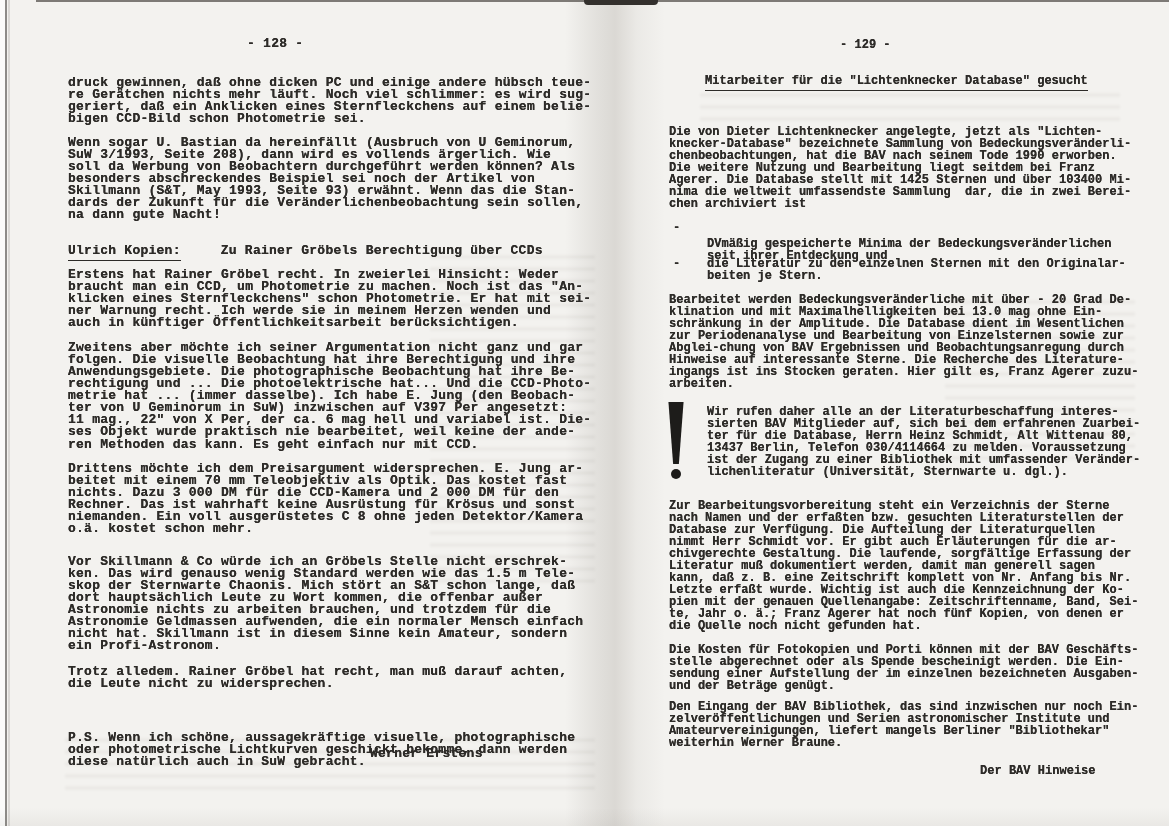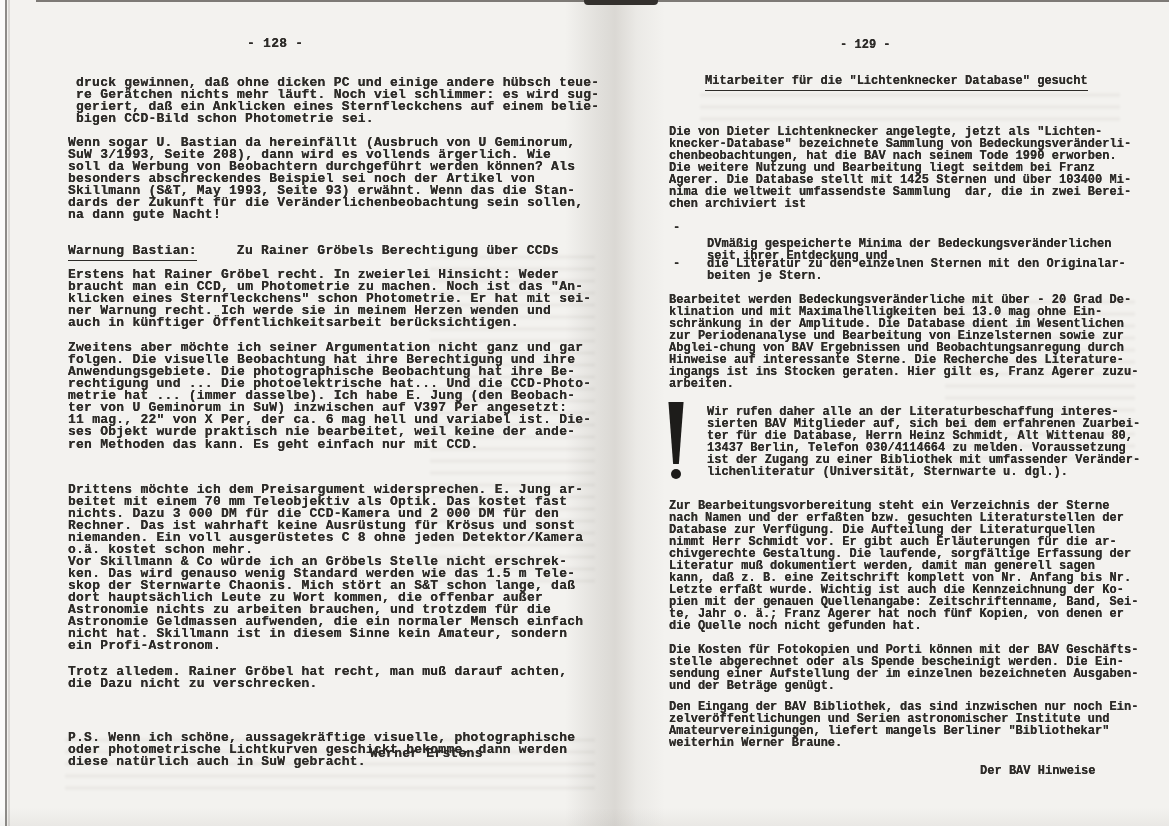--- a/index.html
+++ b/index.html
@@ -51,62 +51,62 @@
   <div class="artifact" style="left:0;top:808px;width:1169px;height:18px;
               background:linear-gradient(180deg,rgba(120,115,108,0) 0%,rgba(120,115,108,.08) 100%);"></div>
 
   <div class="ghost" style="left:700px;top:93px;width:420px;height:34px;"></div>
   <div class="ghost" style="left:945px;top:300px;width:190px;height:160px;"></div>
   <div class="ghost" style="left:65px;top:738px;width:530px;height:55px;"></div>
   <div class="ghost" style="left:430px;top:255px;width:165px;height:330px;"></div>
 
   <div>
     <div class="t" style="left:247px;top:38px">- 128 -</div>
-    <div class="t" style="left:76px;top:77px">druck gewinnen, daß ohne dicken PC und einige andere hübsch teue-
+    <div class="t" style="left:68px;top:77px">druck gewinnen, daß ohne dicken PC und einige andere hübsch teue-
 re Gerätchen nichts mehr läuft. Noch viel schlimmer: es wird sug-
 geriert, daß ein Anklicken eines Sternfleckchens auf einem belie-
 bigen CCD-Bild schon Photometrie sei.</div>
     <div class="t" style="left:68px;top:137px">Wenn sogar U. Bastian da hereinfällt (Ausbruch von U Geminorum,
 SuW 3/1993, Seite 208), dann wird es vollends ärgerlich. Wie
 soll da Werbung von Beobachtern durchgeführt werden können? Als
 besonders abschreckendes Beispiel sei noch der Artikel von
 Skillmann (S&amp;T, May 1993, Seite 93) erwähnt. Wenn das die Stan-
 dards der Zukunft für die Veränderlichenbeobachtung sein sollen,
 na dann gute Nacht!</div>
-    <div class="t" style="left:68px;top:245px"><span class="u">Warnung Bastian:</span><span class="hgap"></span><span>Zu Rainer Gröbels Berechtigung über CCDs</span></div>
+    <div class="t" style="left:68px;top:245px"><span class="u">Ulrich Kopien:</span><span class="hgap"></span><span>Zu Rainer Gröbels Berechtigung über CCDs</span></div>
     <div class="t" style="left:68px;top:269px">Erstens hat Rainer Gröbel recht. In zweierlei Hinsicht: Weder
 braucht man ein CCD, um Photometrie zu machen. Noch ist das "An-
 klicken eines Sternfleckchens" schon Photometrie. Er hat mit sei-
 ner Warnung recht. Ich werde sie in meinem Herzen wenden und
 auch in künftiger Öffentlichkeitsarbeit berücksichtigen.</div>
     <div class="t" style="left:68px;top:342px">Zweitens aber möchte ich seiner Argumentation nicht ganz und gar
 folgen. Die visuelle Beobachtung hat ihre Berechtigung und ihre
 Anwendungsgebiete. Die photographische Beobachtung hat ihre Be-
 rechtigung und ... Die photoelektrische hat... Und die CCD-Photo-
 metrie hat ... (immer dasselbe). Ich habe E. Jung (den Beobach-
 ter von U Geminorum in SuW) inzwischen auf V397 Per angesetzt:
 11 mag., 22" von X Per, der ca. 6 mag hell und variabel ist. Die-
 ses Objekt wurde praktisch nie bearbeitet, weil keine der ande-
 ren Methoden das kann. Es geht einfach nur mit CCD.</div>
-    <div class="t" style="left:68px;top:484px">Drittens möchte ich dem Preisargument widersprechen. E. Jung ar-
+    <div class="t" style="left:68px;top:463px">Drittens möchte ich dem Preisargument widersprechen. E. Jung ar-
 beitet mit einem 70 mm Teleobjektiv als Optik. Das kostet fast
 nichts. Dazu 3 000 DM für die CCD-Kamera und 2 000 DM für den
 Rechner. Das ist wahrhaft keine Ausrüstung für Krösus und sonst
 niemanden. Ein voll ausgerüstetes C 8 ohne jeden Detektor/Kamera
 o.ä. kostet schon mehr.</div>
     <div class="t" style="left:68px;top:556px">Vor Skillmann &amp; Co würde ich an Gröbels Stelle nicht erschrek-
 ken. Das wird genauso wenig Standard werden wie das 1.5 m Tele-
 skop der Sternwarte Chaonis. Mich stört an S&amp;T schon lange, daß
 dort hauptsächlich Leute zu Wort kommen, die offenbar außer
 Astronomie nichts zu arbeiten brauchen, und trotzdem für die
 Astronomie Geldmassen aufwenden, die ein normaler Mensch einfach
 nicht hat. Skillmann ist in diesem Sinne kein Amateur, sondern
 ein Profi-Astronom.</div>
     <div class="t" style="left:68px;top:666px">Trotz alledem. Rainer Gröbel hat recht, man muß darauf achten,
-die Dazu nicht zu verschrecken.</div>
+die Leute nicht zu widersprechen.</div>
     <div class="t" style="left:68px;top:732px">P.S. Wenn ich schöne, aussagekräftige visuelle, photographische
 oder photometrische Lichtkurven geschickt bekomme, dann werden
 diese natürlich auch in SuW gebracht.</div>
     <div class="t" style="left:370px;top:748px">Werner Erstens</div>
   </div>
 
   <div>
     <div class="t r" style="left:840px;top:39px">- 129 -</div>
     <div class="t r" style="left:705px;top:75px"><span class="u">Mitarbeiter für die "Lichtenknecker Database" gesucht</span></div>
     <div class="t r" style="left:669px;top:126px">Die von Dieter Lichtenknecker angelegte, jetzt als "Lichten-

